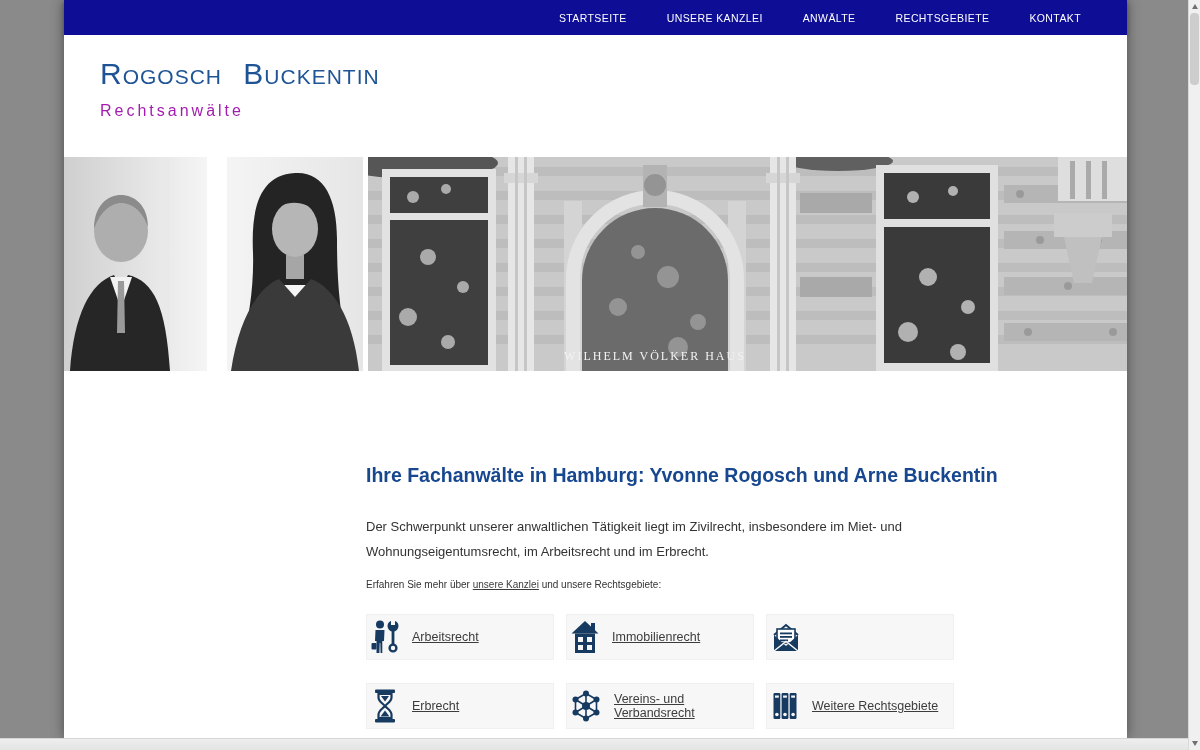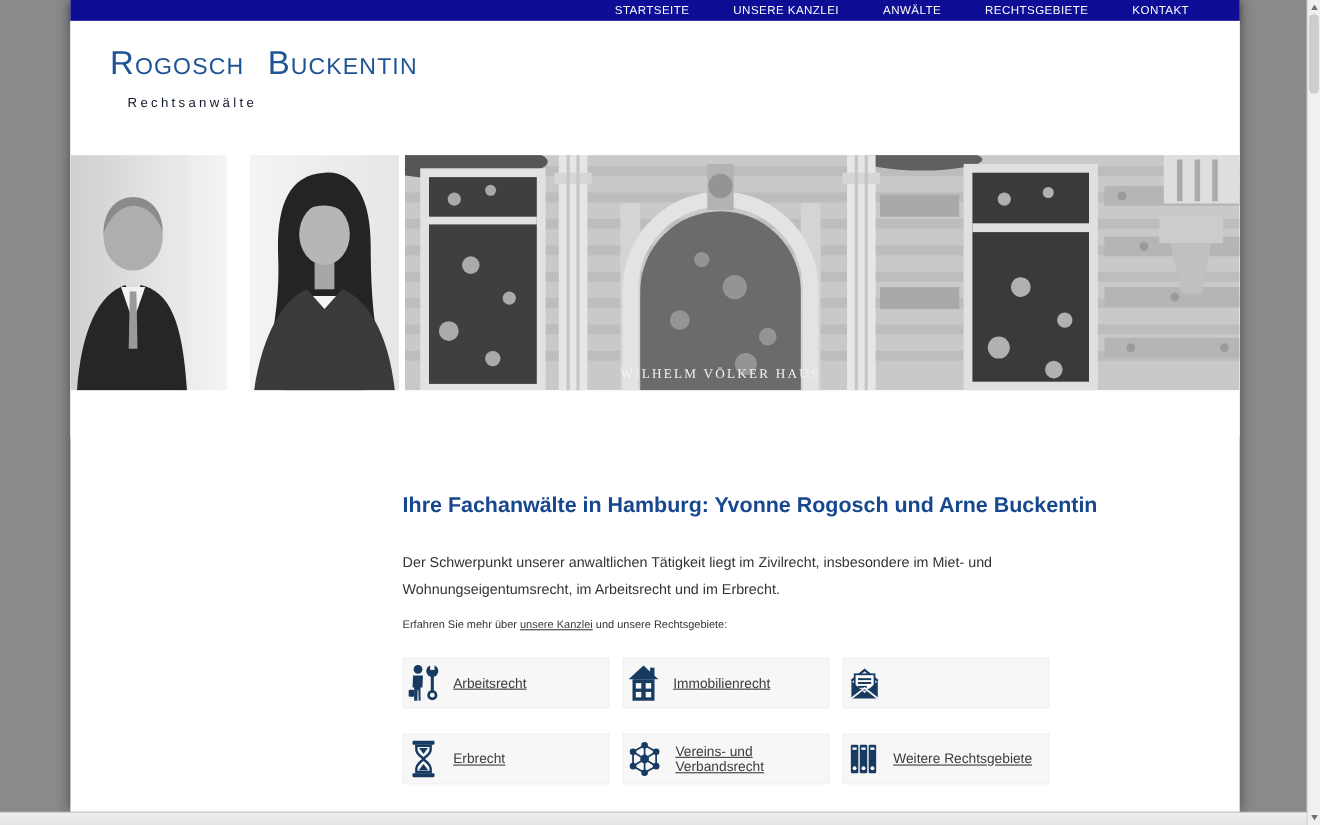--- a/index.html
+++ b/index.html
@@ -1,30 +1,30 @@
 <!DOCTYPE html>
 <html><head>
 <meta charset="utf-8">
 <style>
   html,body{margin:0;padding:0;width:1200px;height:750px;overflow:hidden;
     background:#8a8a8a;font-family:"Liberation Sans",sans-serif;}
   .page{position:absolute;left:64px;top:0;width:1063px;height:738px;background:#fff;
     box-shadow:0 0 12px rgba(0,0,0,.45);}
   
-  .topnav{position:relative;height:19px;background:#0d0d96;display:flex;justify-content:flex-end;
+  .topnav{position:relative;height:35px;background:#0d0d96;display:flex;justify-content:flex-end;
     align-items:center;gap:40px;padding-right:46px;box-shadow:0 2px 4px rgba(0,0,0,.25);}
   .topnav .nav-item{color:#fff;font-size:10.5px;letter-spacing:.4px;cursor:pointer;white-space:nowrap;}
   .nav-caret{position:absolute;left:577px;top:25px;width:0;height:0;
     border-left:7px solid transparent;border-right:7px solid transparent;border-top:7px solid #0d0d96;}
   
   .header{height:122px;position:relative;background:#fff;}
   .brand{position:absolute;left:36px;top:22px;}
   .brand-name{font-variant:small-caps;font-size:30px;color:#1e5496;letter-spacing:1px;
     word-spacing:12px;cursor:pointer;}
-  .brand-tagline{margin-top:11px;font-size:12px;color:#0f172a;letter-spacing:3px;margin-left:16px;}
+  .brand-tagline{margin-top:11px;font-size:16px;color:#a21caf;letter-spacing:3px;}
   
   .banner{height:256px;display:flex;background:#fff;}
   .ph{height:214px;overflow:hidden;}
   .ph svg{display:block;width:100%;height:100%;}
   .ph-man{width:143px;margin-right:20px;}
   .ph-woman{width:136px;margin-right:5px;}
   .ph-building{flex:1;}
   
   .content{padding-left:255px;margin-left:47px;}
   .content h1{margin:0;padding-top:51px;font-size:19.5px;font-weight:bold;color:#17478f;}

